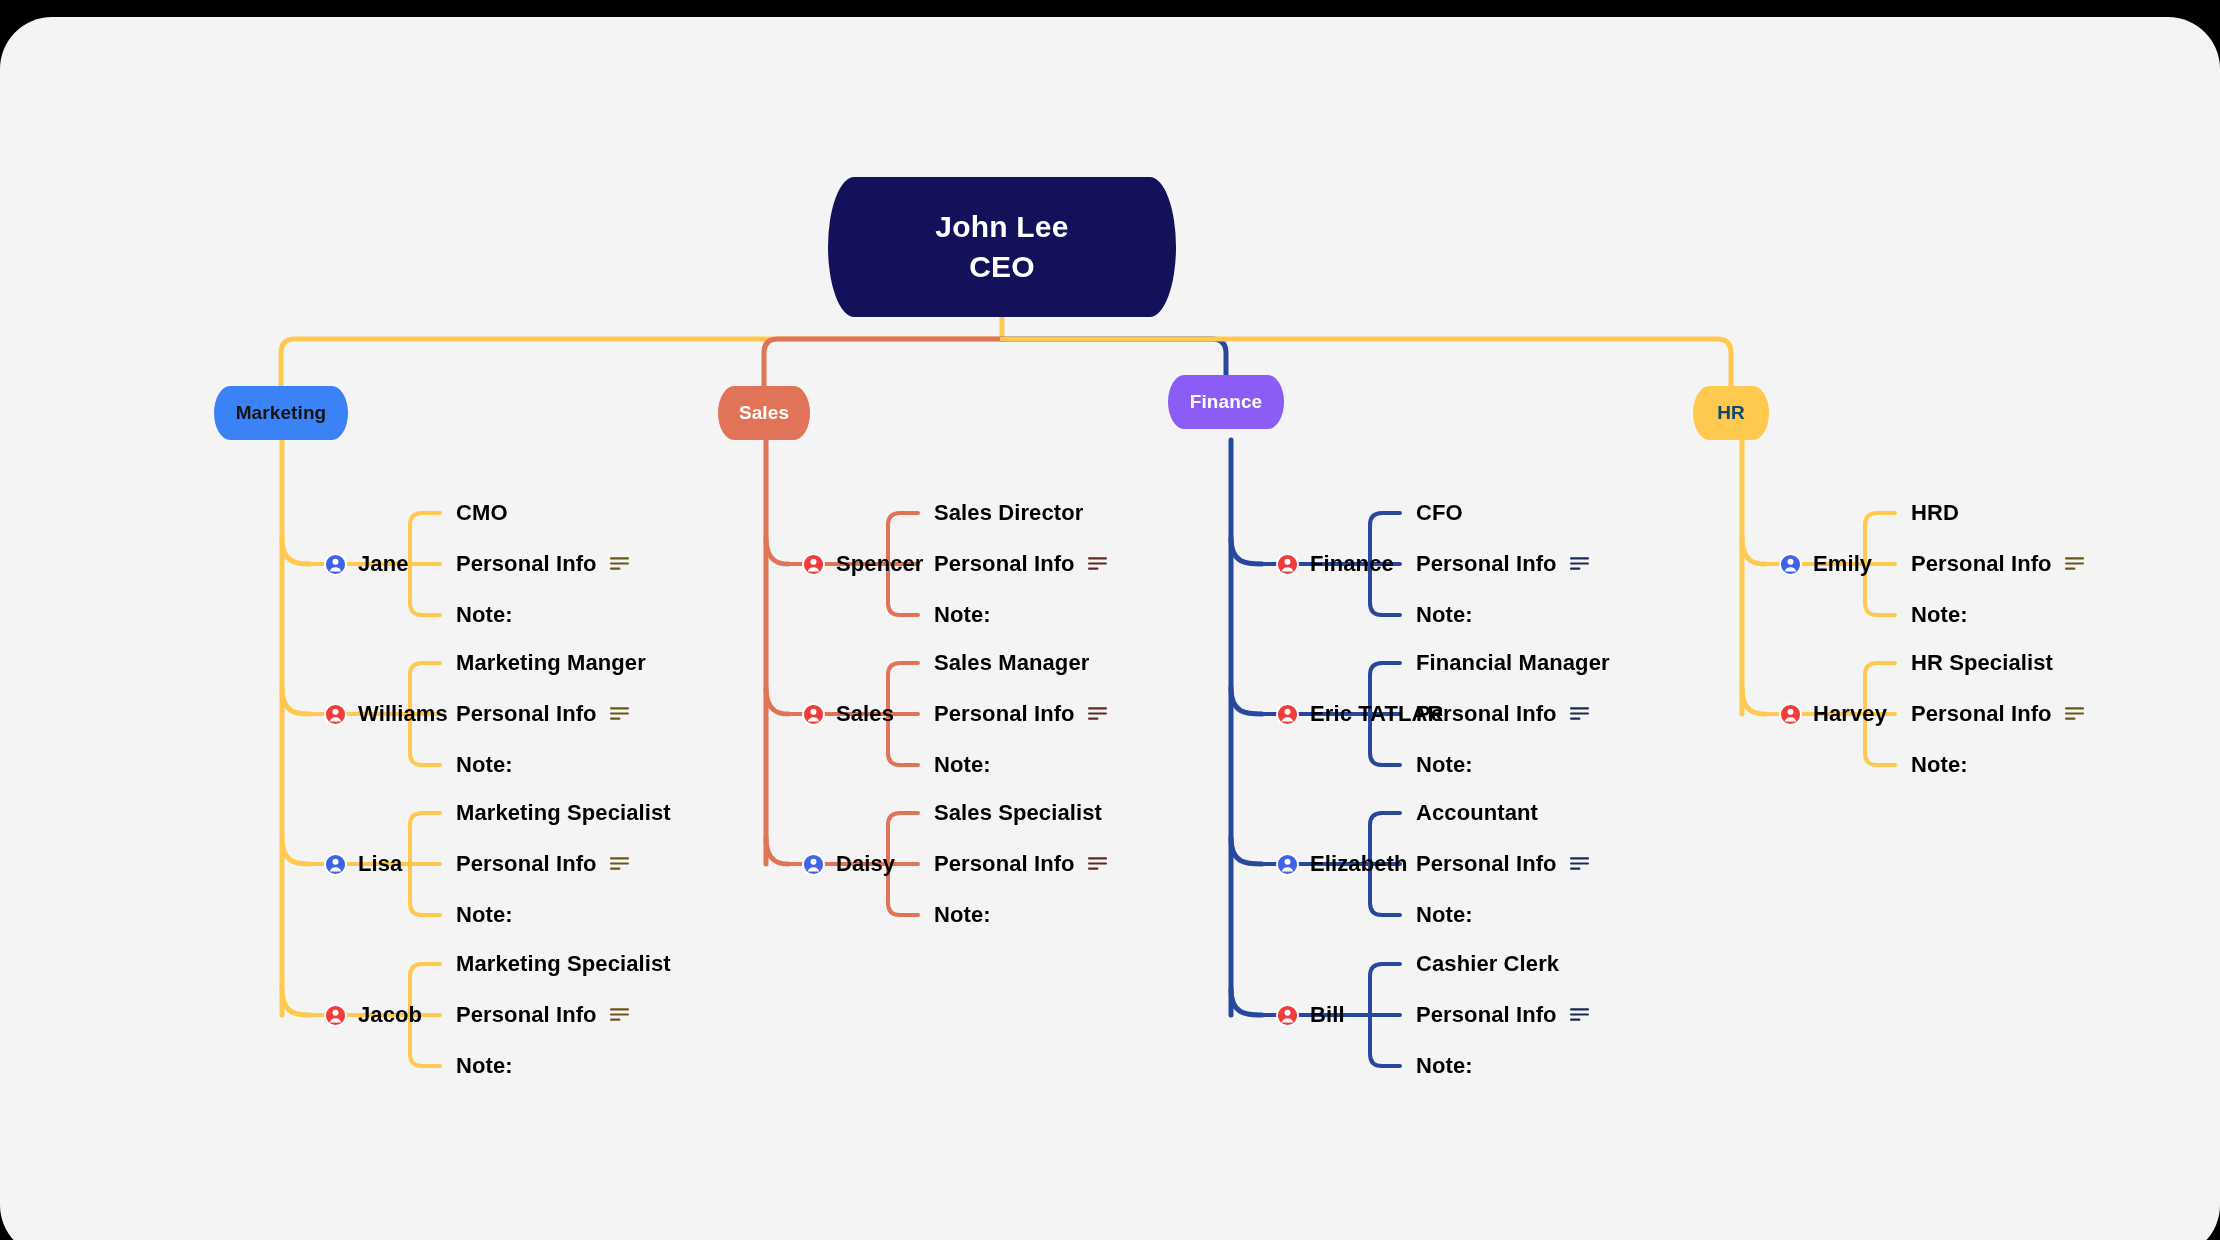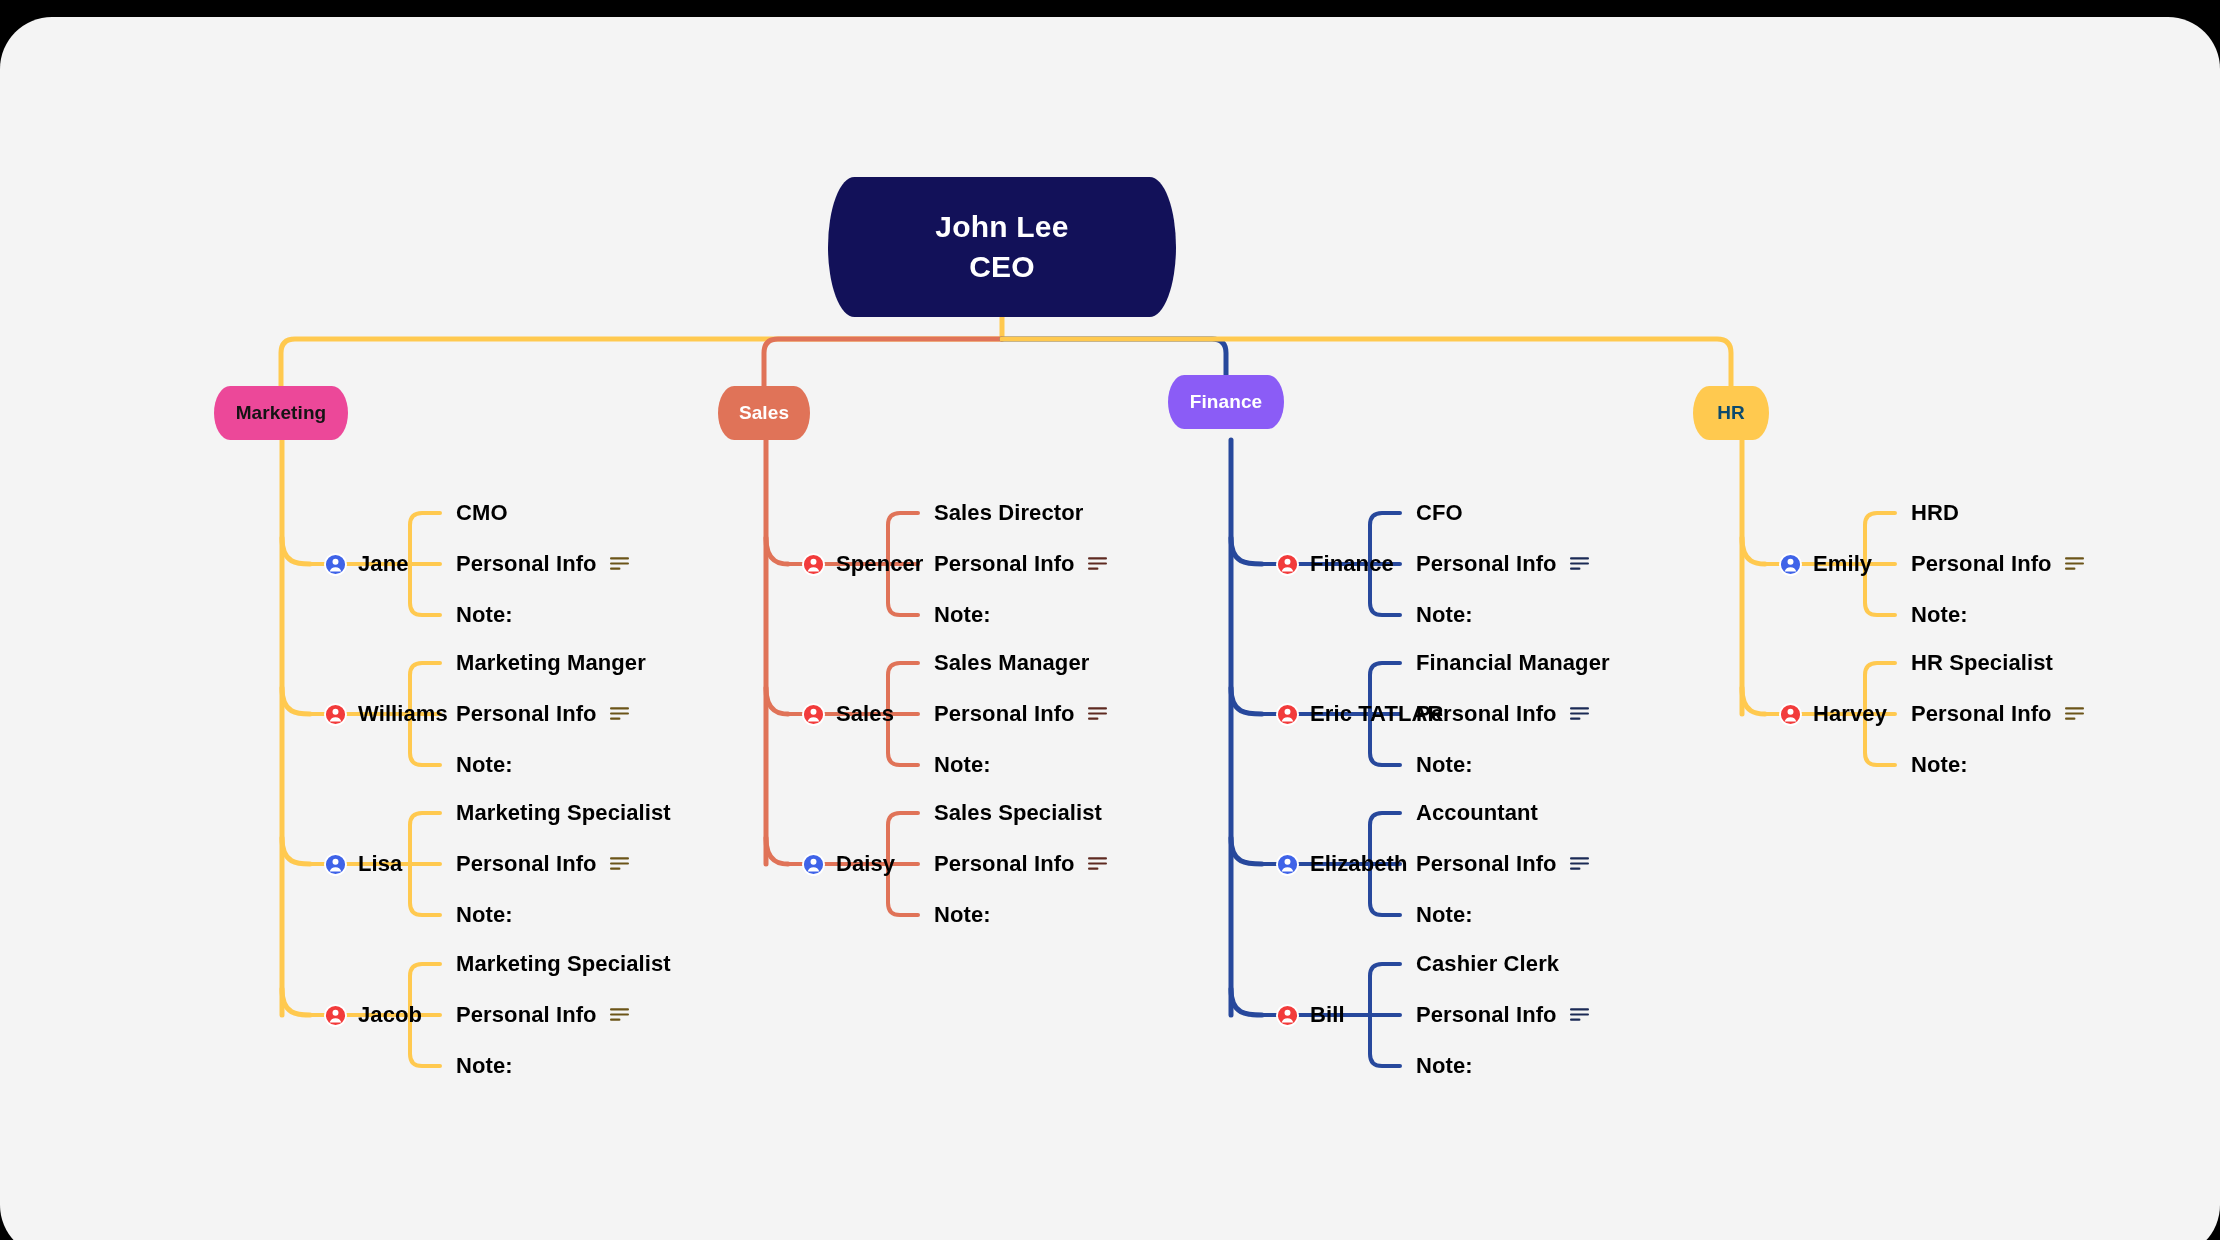--- a/index.html
+++ b/index.html
@@ -59,21 +59,21 @@
   
   .branch-label {
     height: 54px;
     border-radius: 18px / 30px;
     justify-content: center;
     font-weight: bold;
     font-size: 19px;
     letter-spacing: 0.1px;
     padding: 0 18px;
   }
-  .branch-marketing { left: 214px; top: 369px; width: 134px; background: #ec4899; color: #141414; }
+  .branch-marketing { left: 214px; top: 369px; width: 134px; background: #3b82f6; color: #141414; }
   .branch-sales     { left: 718px; top: 369px; width: 92px;  background: #e07358; color: #ffffff; }
   .branch-finance   { left: 1168px; top: 358px; width: 116px; background: #8b5cf6; color: #ffffff; }
   .branch-hr        { left: 1693px; top: 369px; width: 76px;  background: #ffc94f; color: #0c4a6e; }
 
   
   .chip {
     height: 44px;
     border-radius: 11px;
     padding: 0 14px;
     font-size: 22px;

